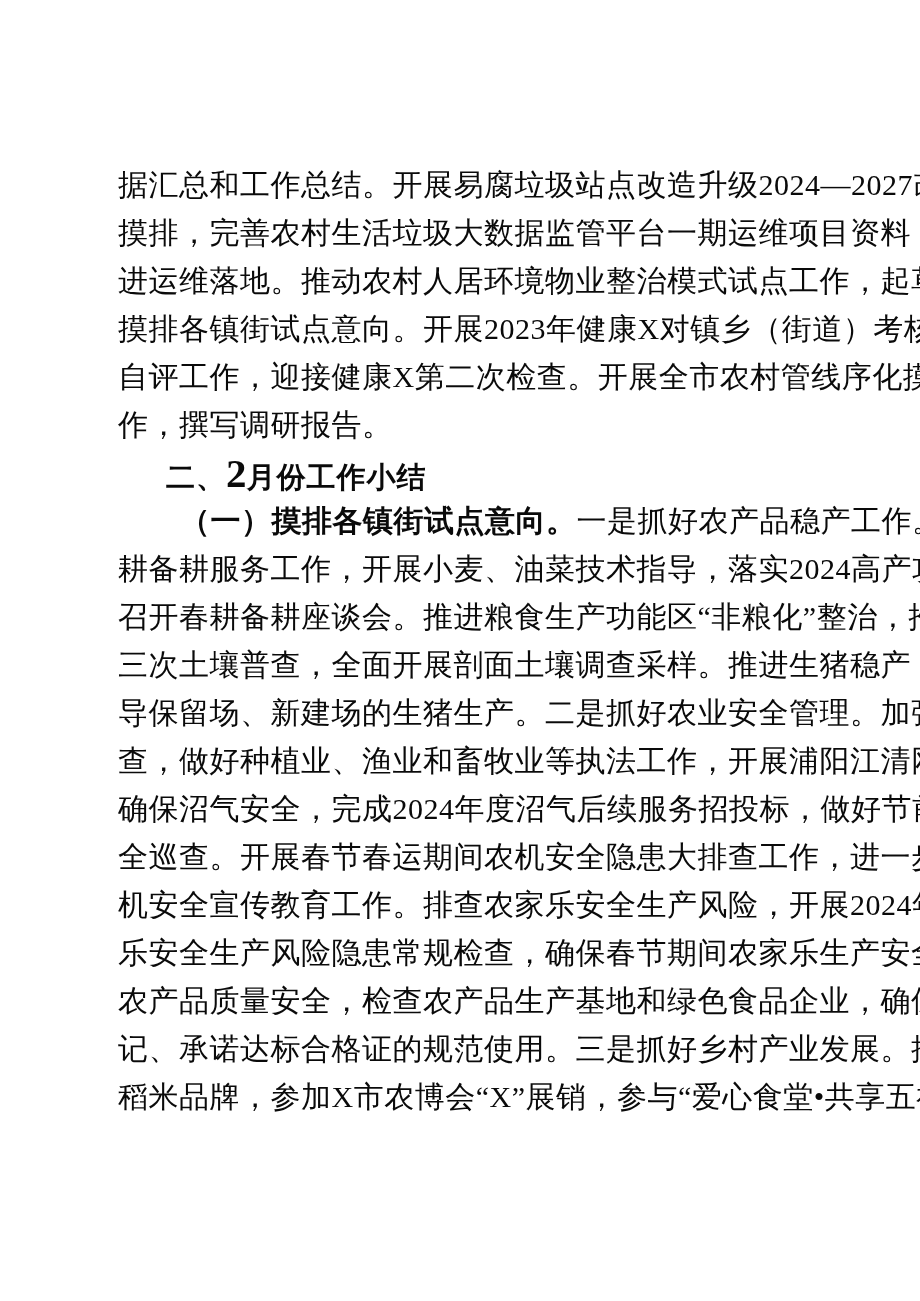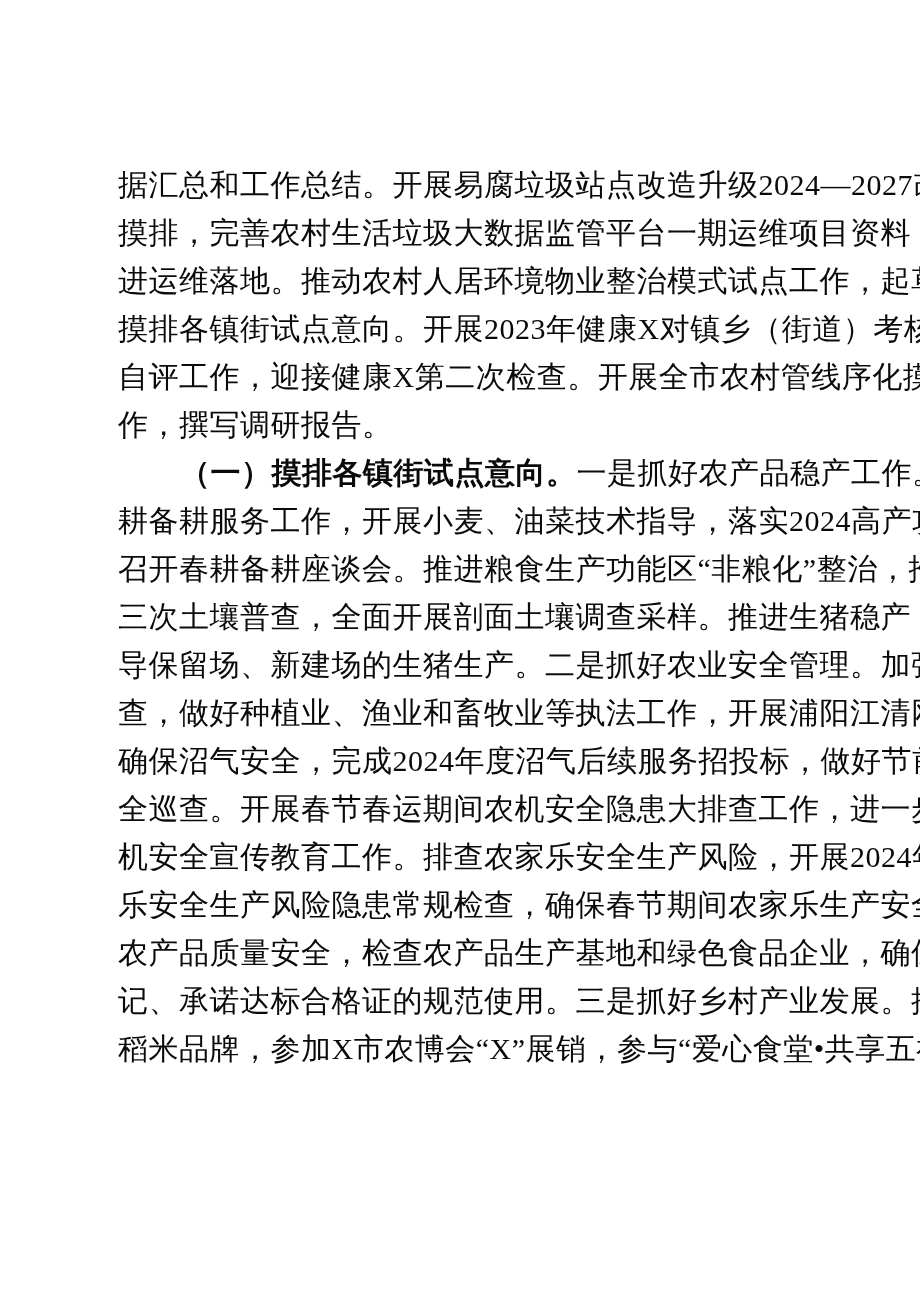--- a/index.html
+++ b/index.html
@@ -65,20 +65,21 @@
 <div class="page">
   <div class="content">
 
     <div class="line">据汇总和工作总结。开展易腐垃圾站点改造升级2024—2027改造升级</div>
     <div class="line">摸排，完善农村生活垃圾大数据监管平台一期运维项目资料，加快推</div>
     <div class="line">进运维落地。推动农村人居环境物业整治模式试点工作，起草方案，</div>
     <div class="line">摸排各镇街试点意向。开展2023年健康X对镇乡（街道）考核和总结</div>
     <div class="line">自评工作，迎接健康X第二次检查。开展全市农村管线序化摸排调研工</div>
     <div class="line para-end">作，撰写调研报告。</div>
 
+    <div class="heading"><span>二、</span><span class="hnum">2</span><span>月份工作小结</span></div>
 
     <div class="line indent"><span class="bold-lead">（一）摸排各镇街试点意向。</span><span>一是抓好农产品稳产工作。做好春</span></div>
     <div class="line">耕备耕服务工作，开展小麦、油菜技术指导，落实2024高产攻关田，</div>
     <div class="line">召开春耕备耕座谈会。推进粮食生产功能区“非粮化”整治，推进第</div>
     <div class="line">三次土壤普查，全面开展剖面土壤调查采样。推进生猪稳产，上门指</div>
     <div class="line">导保留场、新建场的生猪生产。二是抓好农业安全管理。加强执法检</div>
     <div class="line">查，做好种植业、渔业和畜牧业等执法工作，开展浦阳江清网行动。</div>
     <div class="line">确保沼气安全，完成2024年度沼气后续服务招投标，做好节前沼气安</div>
     <div class="line">全巡查。开展春节春运期间农机安全隐患大排查工作，进一步加强农</div>
     <div class="line">机安全宣传教育工作。排查农家乐安全生产风险，开展2024年度农家</div>

